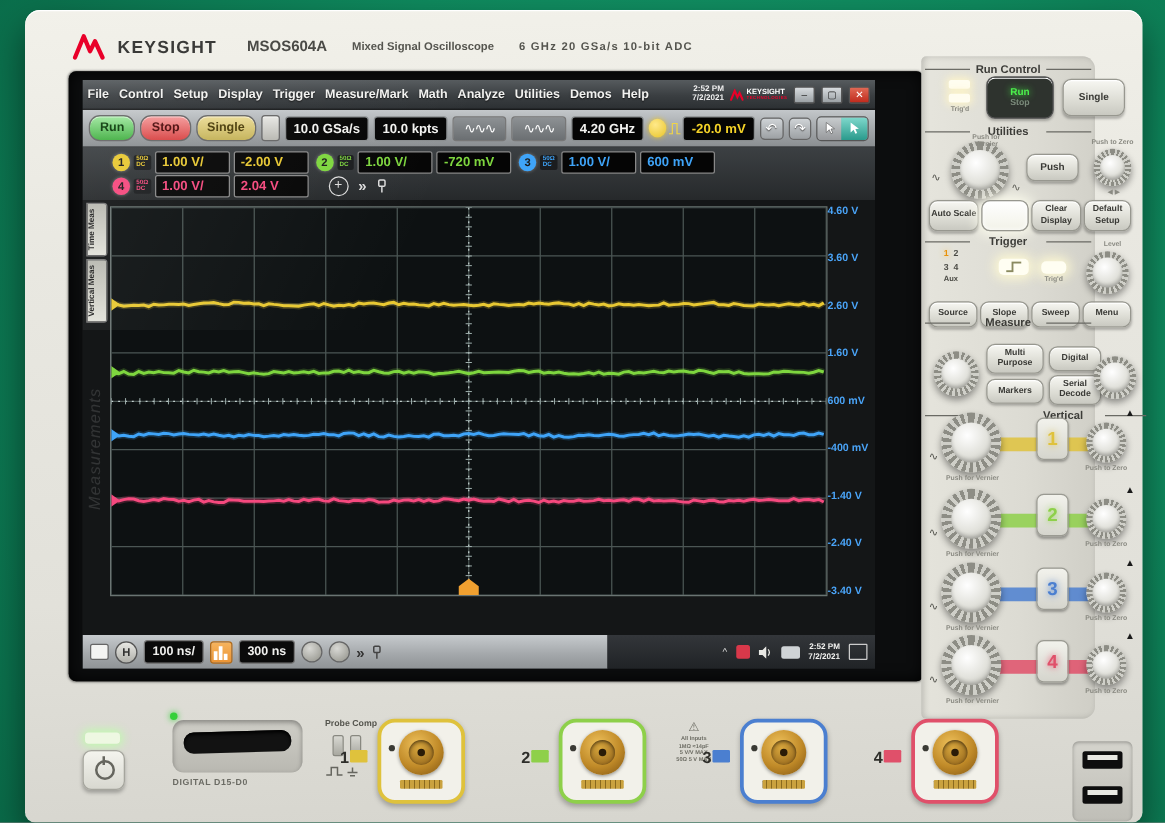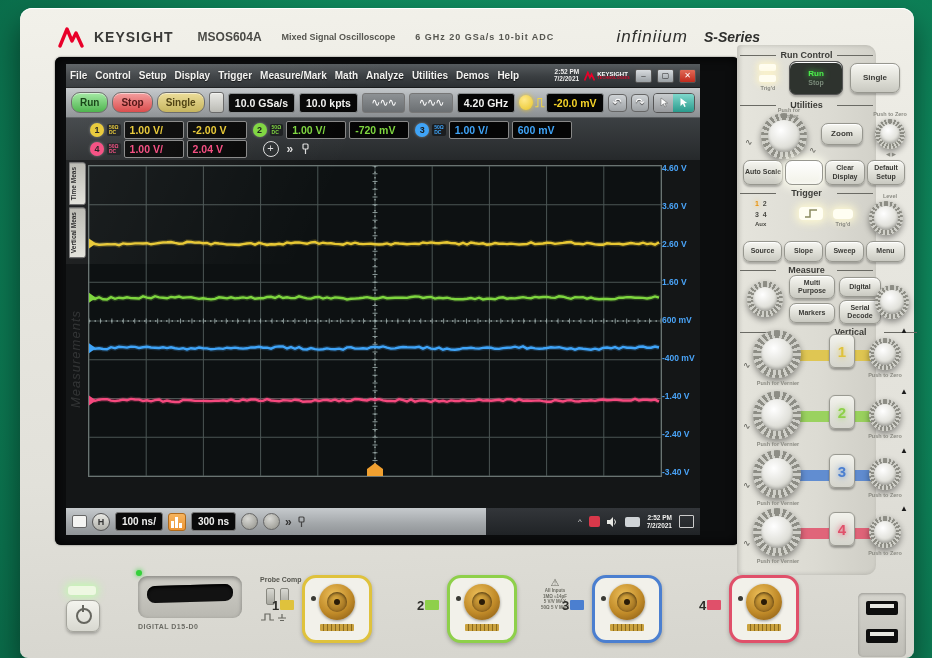--- a/index.html
+++ b/index.html
@@ -183,24 +183,20 @@
 <div class="abs device">
 
   <div class="abs brandbar">
     <svg class="spark" viewBox="0 0 26 22">
       <path d="M2 20 L9 3 L14 15 L18 7 L24 20" fill="none" stroke="#e90029" stroke-width="3.4" stroke-linecap="round" stroke-linejoin="round"></path>
     </svg>
     <span class="brand-name">KEYSIGHT</span>
     <span class="model">MSOS604A</span>
     <span class="subtitle">Mixed Signal Oscilloscope</span>
     <span class="specs">6 GHz    20 GSa/s    10-bit ADC</span>
-    <div class="brand-right">
-      <span class="infiniium">infiniium</span>
-      <span class="sseries">S-Series</span>
-    </div>
   </div>
 
   <div class="abs bezel">
     <div class="abs lcd">
 
       <div class="menubar">
         <span id="menu-items" style="display:flex;gap:8px;">
             <span class="menu-item">File</span>
             <span class="menu-item">Control</span>
             <span class="menu-item">Setup</span>
@@ -512,21 +508,21 @@
         <span style="display:block;color:#7a8a7a;font-size:7px;">Stop</span>
       </span>
     </div>
     <div class="pbtn" style="left:113px;top:18px;width:48px;height:28px;font-size:8px;">Single</div>
 
     <div class="sect-title" style="top:55px;">Utilities</div>
     <span class="squig" style="left:8px;top:92px;">∿</span>
     <div class="knob" style="left:24px;top:68px;width:46px;height:46px;"></div>
     <div class="tinycap" style="left:34px;top:62px;width:36px;">Push for Vernier</div>
     <span class="squig" style="left:72px;top:100px;">∿</span>
-    <div class="pbtn" style="left:84px;top:78px;width:40px;height:20px;font-size:8px;">Zoom</div>
+    <div class="pbtn" style="left:84px;top:78px;width:40px;height:20px;font-size:8px;">Push</div>
     <div class="knob" style="left:138px;top:74px;width:30px;height:30px;"></div>
     <div class="tinycap" style="left:134px;top:66px;width:38px;">Push to Zero</div>
     <div class="tinycap" style="left:142px;top:106px;width:24px;">◀ ▶</div>
 
     <div class="pbtn" style="left:6px;top:115px;width:38px;height:23px;">Auto Scale</div>
     <div class="pbtn lit" style="left:48px;top:115px;width:36px;height:23px;"></div>
     <div class="pbtn" style="left:88px;top:115px;width:38px;height:23px;">Clear Display</div>
     <div class="pbtn" style="left:130px;top:115px;width:36px;height:23px;">Default Setup</div>
 
     <div class="sect-title" style="top:143px;">Trigger</div>
@@ -542,21 +538,21 @@
     </div>
     <div class="edgelamp" style="left:96px;top:164px;width:20px;height:10px;"></div>
     <div class="tinycap" style="left:96px;top:176px;width:20px;">Trig'd</div>
     <div class="tinycap" style="left:138px;top:148px;width:30px;">Level</div>
     <div class="knob" style="left:132px;top:156px;width:34px;height:34px;"></div>
     <div class="pbtn" style="left:6px;top:196px;width:37px;height:19px;">Source</div>
     <div class="pbtn" style="left:47px;top:196px;width:37px;height:19px;">Slope</div>
     <div class="pbtn" style="left:88px;top:196px;width:37px;height:19px;">Sweep</div>
     <div class="pbtn" style="left:129px;top:196px;width:37px;height:19px;">Menu</div>
 
-    <div class="sect-title" style="top:220px;">Measure</div>
+    <div class="sect-title" style="top:208px;">Measure</div>
     <div class="knob" style="left:10px;top:236px;width:36px;height:36px;"></div>
     <div class="pbtn" style="left:52px;top:230px;width:44px;height:22px;">Multi Purpose</div>
     <div class="pbtn" style="left:102px;top:232px;width:40px;height:18px;">Digital</div>
     <div class="pbtn" style="left:52px;top:258px;width:44px;height:18px;">Markers</div>
     <div class="pbtn" style="left:102px;top:255px;width:40px;height:22px;">Serial Decode</div>
     <div class="knob" style="left:138px;top:240px;width:34px;height:34px;"></div>
 
     <div class="sect-title wide" style="top:282px;padding-left:44px;">Vertical</div>
     <div id="vrows">
         <div>

